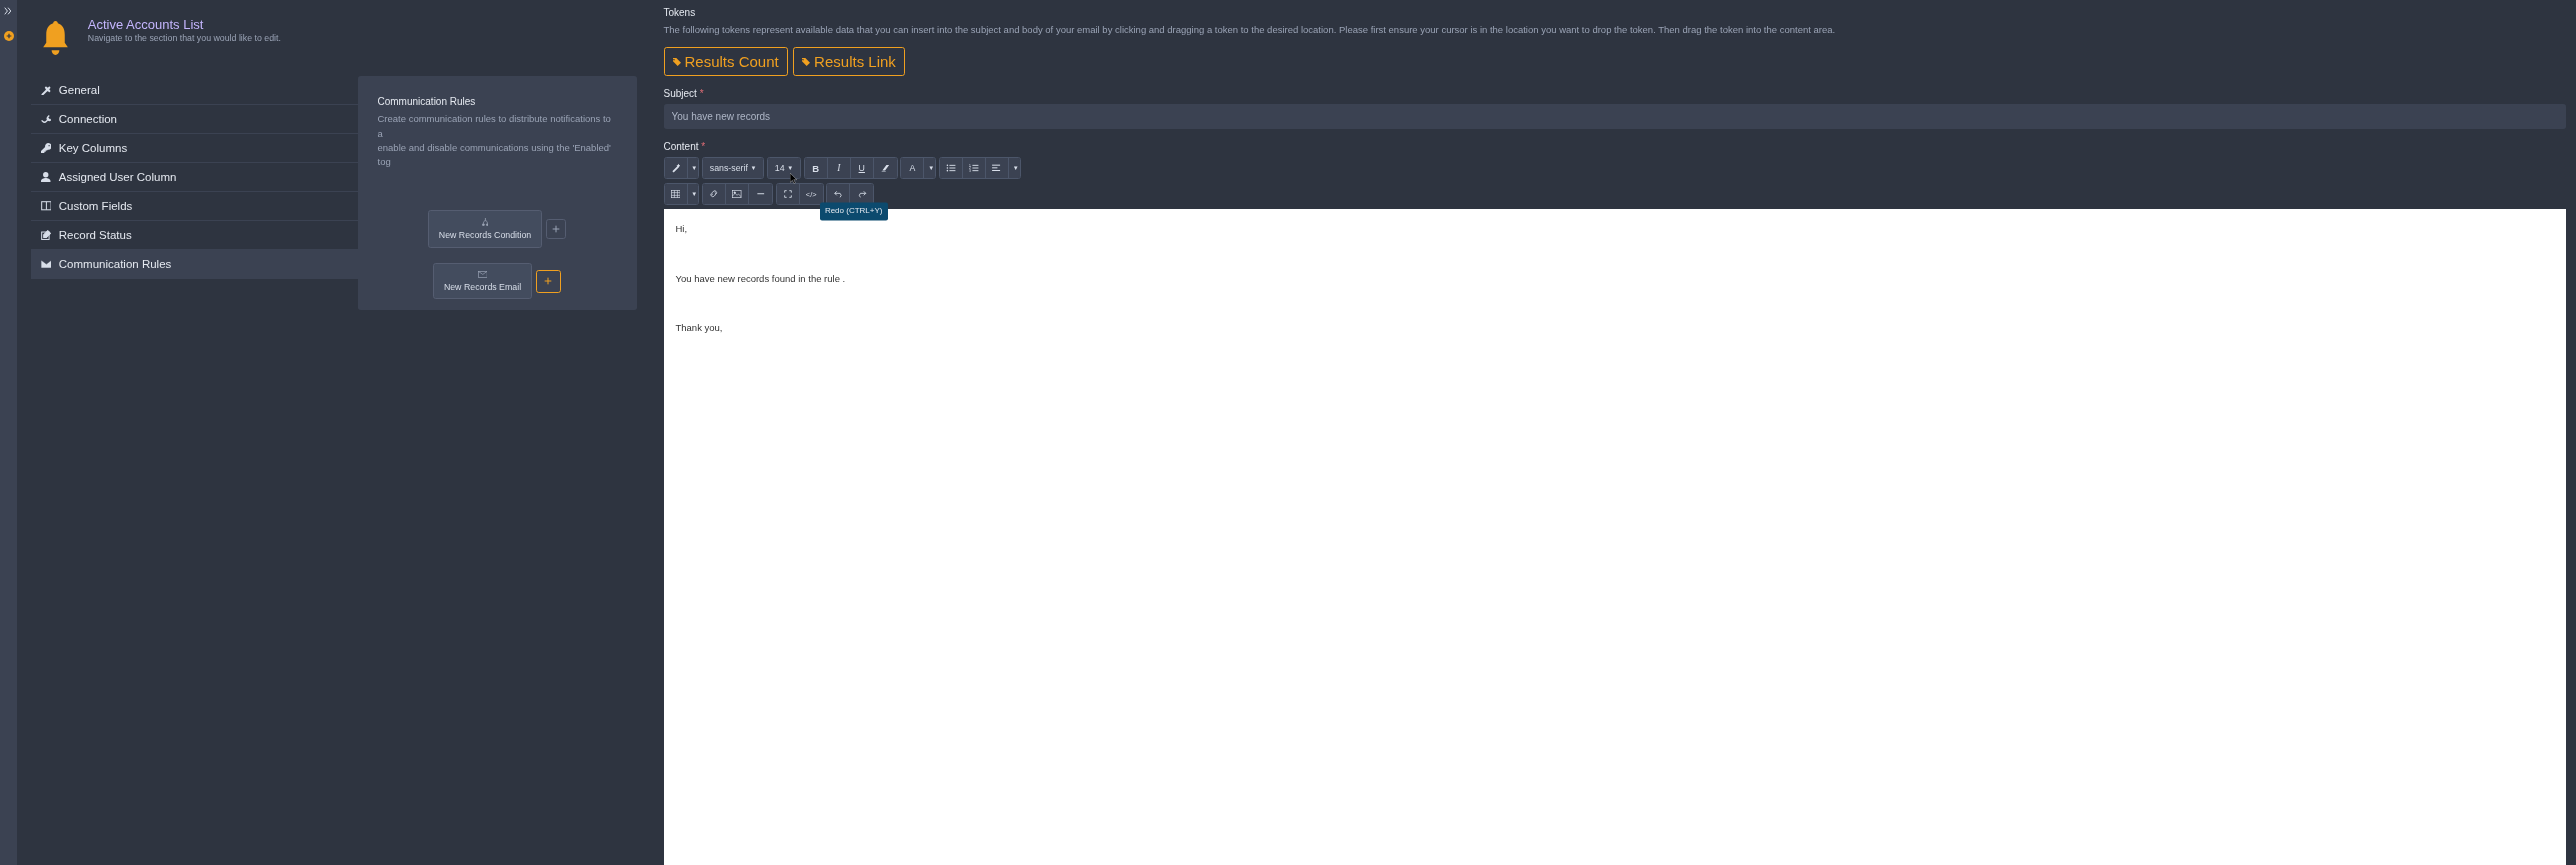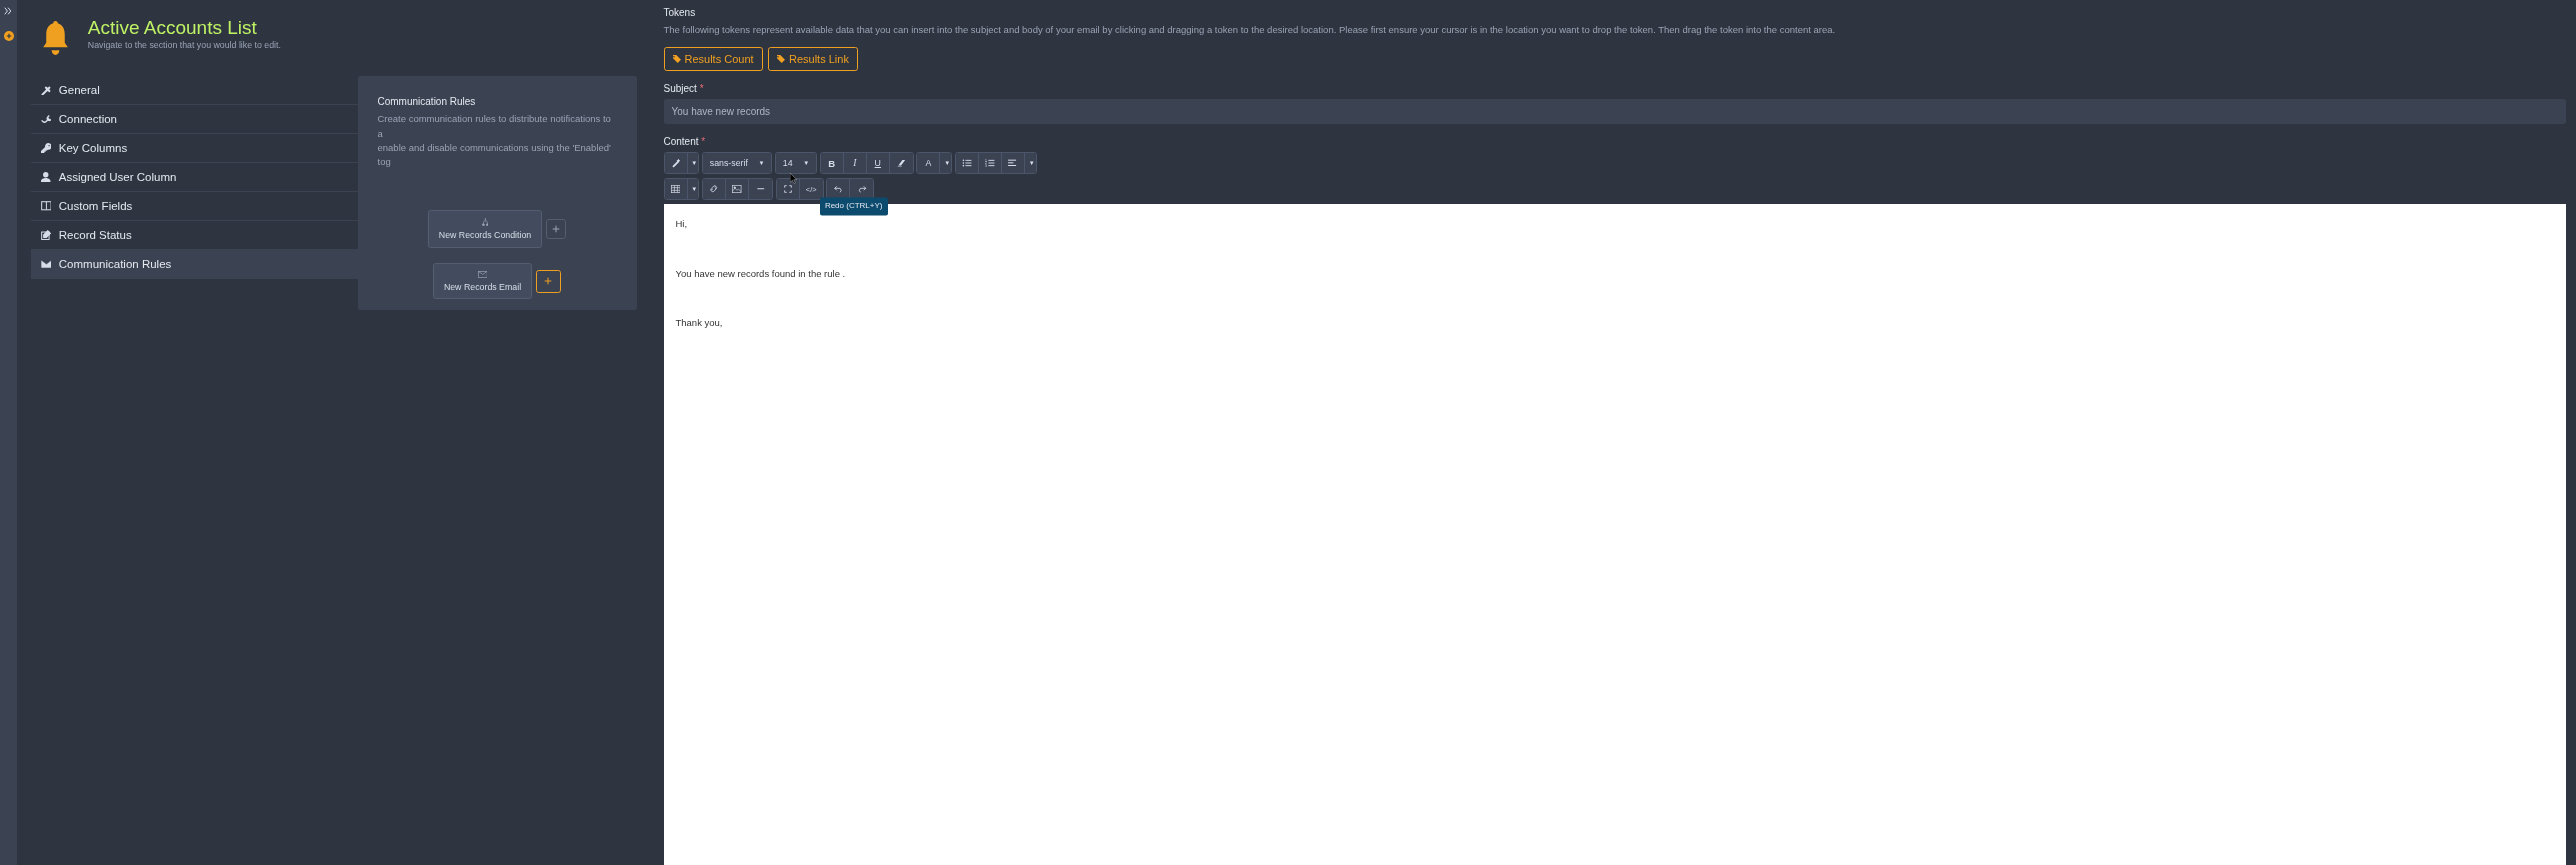--- a/index.html
+++ b/index.html
@@ -8,21 +8,21 @@
 .app { display: flex; height: 100vh; }
 
 .left-gutter { width: 17px; background: #3b4252; display: flex; flex-direction: column; align-items: center; padding-top: 6.8px; }
 .left-gutter .expand { color: #d8dee9; cursor: pointer; font-size: 9.5px; }
 .left-gutter .plus { margin-top: 16px; width: 10px; height: 10px; background: #f0a020; color: #2e3440; border-radius: 50%; display: flex; align-items: center; justify-content: center; font-size: 6.8px; font-weight: bold; cursor: pointer; }
 
 .main-column { flex: 0 0 633px; background: #2e3440; padding: 17px 13.5px 0 13.5px; display: flex; flex-direction: column; }
 
 .header { display: flex; align-items: flex-start; gap: 13.5px; margin-bottom: 17px; padding-left: 6.8px;}
 .bell-icon { color: #f0a020; }
-.header-text h1 { font-size: 19px; font-weight: 400; color: #bef264; }
+.header-text h1 { font-size: 13px; font-weight: 400; color: #c4b5fd; }
 .header-text .subtitle { font-size: 8.8px; color: #9aa3b5; margin-top: 1.4px; }
 
 .content-row { display: flex; gap: 0; flex: 1; }
 
 .nav { width: 327px; }
 .nav-item { display: flex; align-items: center; gap: 6.8px; padding: 8px 9.5px; font-size: 11.5px; color: #e5e9f0; border-bottom: 0.7px solid #3b4252; cursor: pointer; }
 .nav-item.active { background: #3b4252; }
 .nav-item .ico { width: 12px; display: inline-flex; align-items: center; justify-content: center; color: #d8dee9; }
 
 .canvas { flex: 1; margin-top: 0; }
@@ -35,31 +35,31 @@
 .node { background: #434c5e; border: 0.7px solid #555d71; border-radius: 2.7px; padding: 6.8px 9.5px; font-size: 8.8px; color: #d8dee9; min-width: 81px; text-align: center; display: flex; flex-direction: column; align-items: center; gap: 4px; }
 .node .mini-ico { color: #9aa3b5; font-size: 7.4px; }
 .add-btn { background: #3b4252; border: 0.7px solid #555d71; border-radius: 2.7px; width: 20px; height: 20px; display: flex; align-items: center; justify-content: center; color: #9aa3b5; cursor: pointer; }
 .add-btn.highlight { border-color: #f0a020; color: #f0a020; height: 23px; width: 25px; }
 
 .right-panel { flex: 1; background: #2e3440; padding: 6.8px 10px 0 13.5px; display: flex; flex-direction: column; overflow: hidden; }
 .section-label { font-size: 10px; color: #e5e9f0; margin-bottom: 5.4px; }
 .help-text { font-size: 9.5px; color: #9aa3b5; line-height: 1.55; margin-bottom: 9.5px; }
 
 .token-row { display: flex; gap: 5.4px; margin-bottom: 12px; }
-.token-btn { border: 0.7px solid #f0a020; color: #f0a020; background: transparent; border-radius: 2.7px; padding: 4.7px 8px; font-size: 11px; cursor: pointer; display: flex; align-items: center; gap: 4px; }
+.token-btn { border: 0.7px solid #f0a020; color: #f0a020; background: transparent; border-radius: 2.7px; padding: 4.7px 8px; font-size: 15px; cursor: pointer; display: flex; align-items: center; gap: 4px; }
 
 .field-label { font-size: 10px; color: #e5e9f0; margin-bottom: 5.4px; }
 .req { color: #e06c75; }
 
 .subject-input { width: 100%; background: #3b4252; border: none; border-radius: 2.7px; padding: 6.8px 8px; color: #aeb6c6; font-size: 10px; margin-bottom: 12px; }
 
 .toolbar { display: flex; flex-wrap: wrap; gap: 2.7px; margin-bottom: 0; }
 .tool-group { display: flex; border: 0.7px solid #4c566a; border-radius: 2.7px; overflow: hidden; }
 .tool-btn { background: #3b4252; border: none; border-right: 0.7px solid #4c566a; color: #d8dee9; width: 23px; height: 20px; display: flex; align-items: center; justify-content: center; font-size: 8px; cursor: pointer; }
-.tool-btn:last-child { border-right: none; gap: 8px; }
+.tool-btn:last-child { border-right: none; }
 .tool-btn.wide { width: auto; padding: 0 6.8px; font-size: 8.8px; }
 .tool-btn .caret { margin-left: 2.7px; font-size: 6px; }
 
 .toolbar-row2 { display: flex; gap: 2.7px; margin-top: 4px; margin-bottom: 0; }
 
 .editor-body { background: #fff; color: #333; padding: 12px 12px; font-size: 9.5px; line-height: 1.6; margin-top: 4px; flex: 1; position: relative; }
 .editor-body p { margin-bottom: 9.5px; }
 
 .tooltip { position: absolute; background: #0c4a6e; color: #e5e9f0; font-size: 8px; padding: 2.7px 5.4px; border-radius: 2px; top: -5.4px; left: 156px; transform: translateY(-1.4px); white-space: nowrap; }
 

